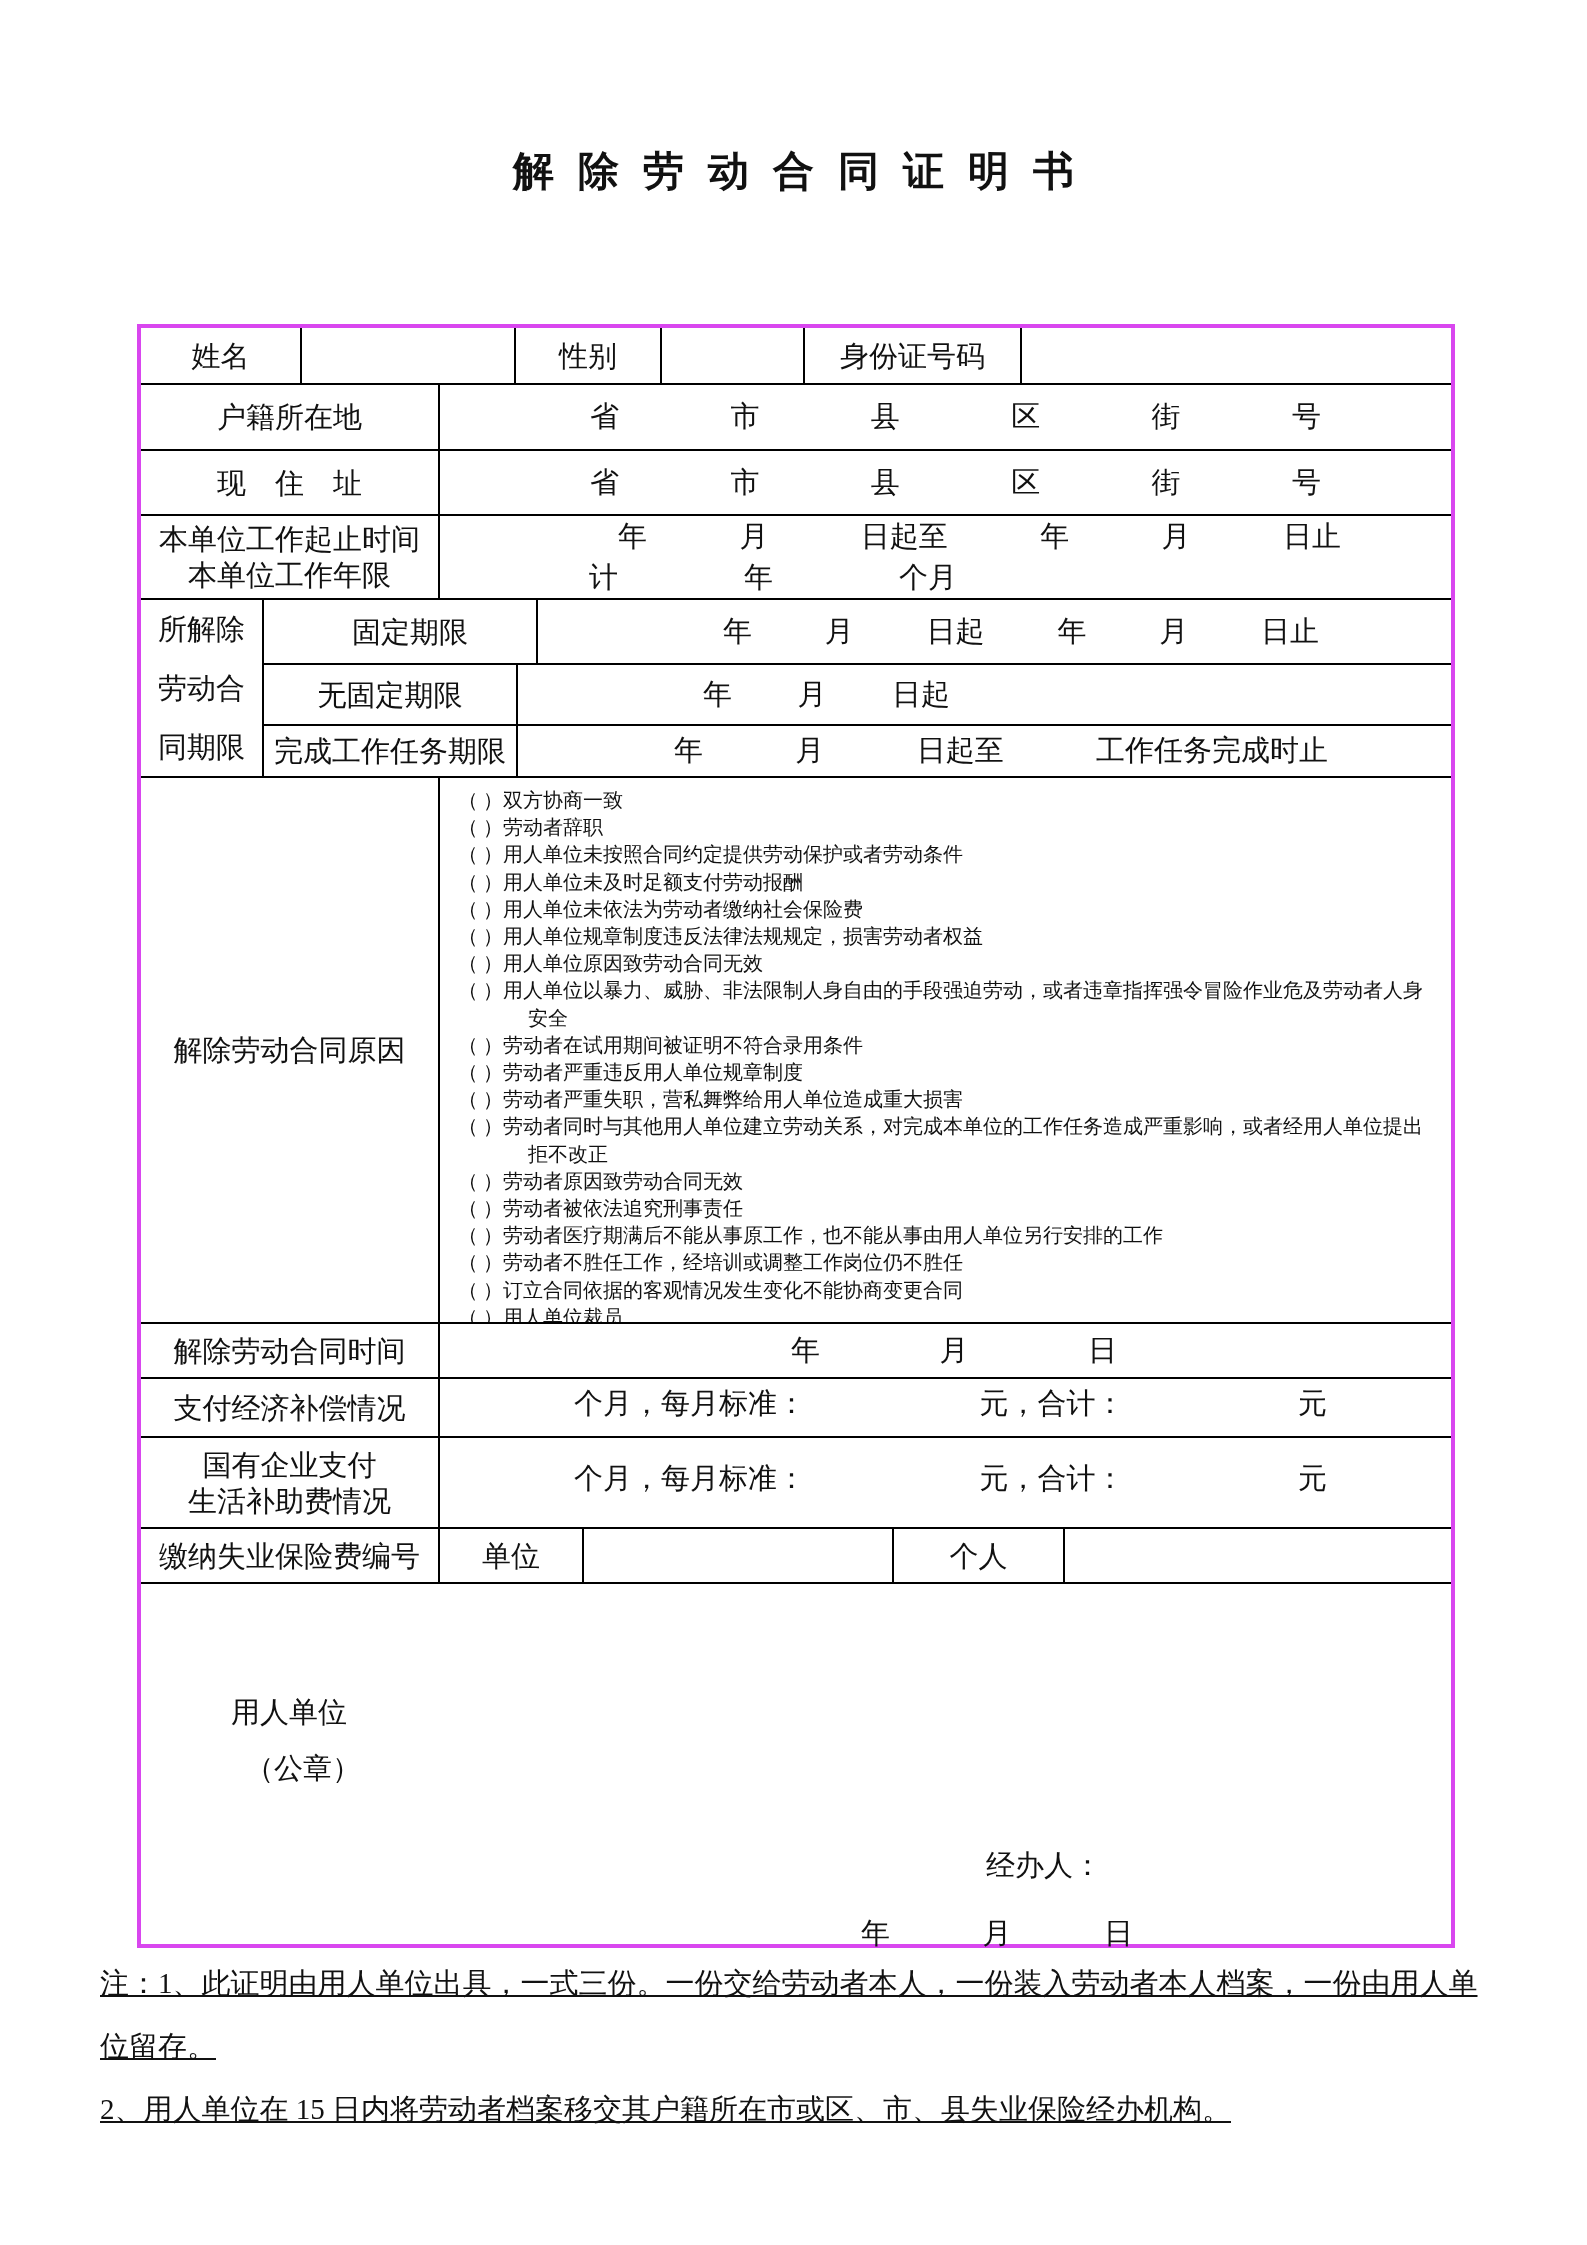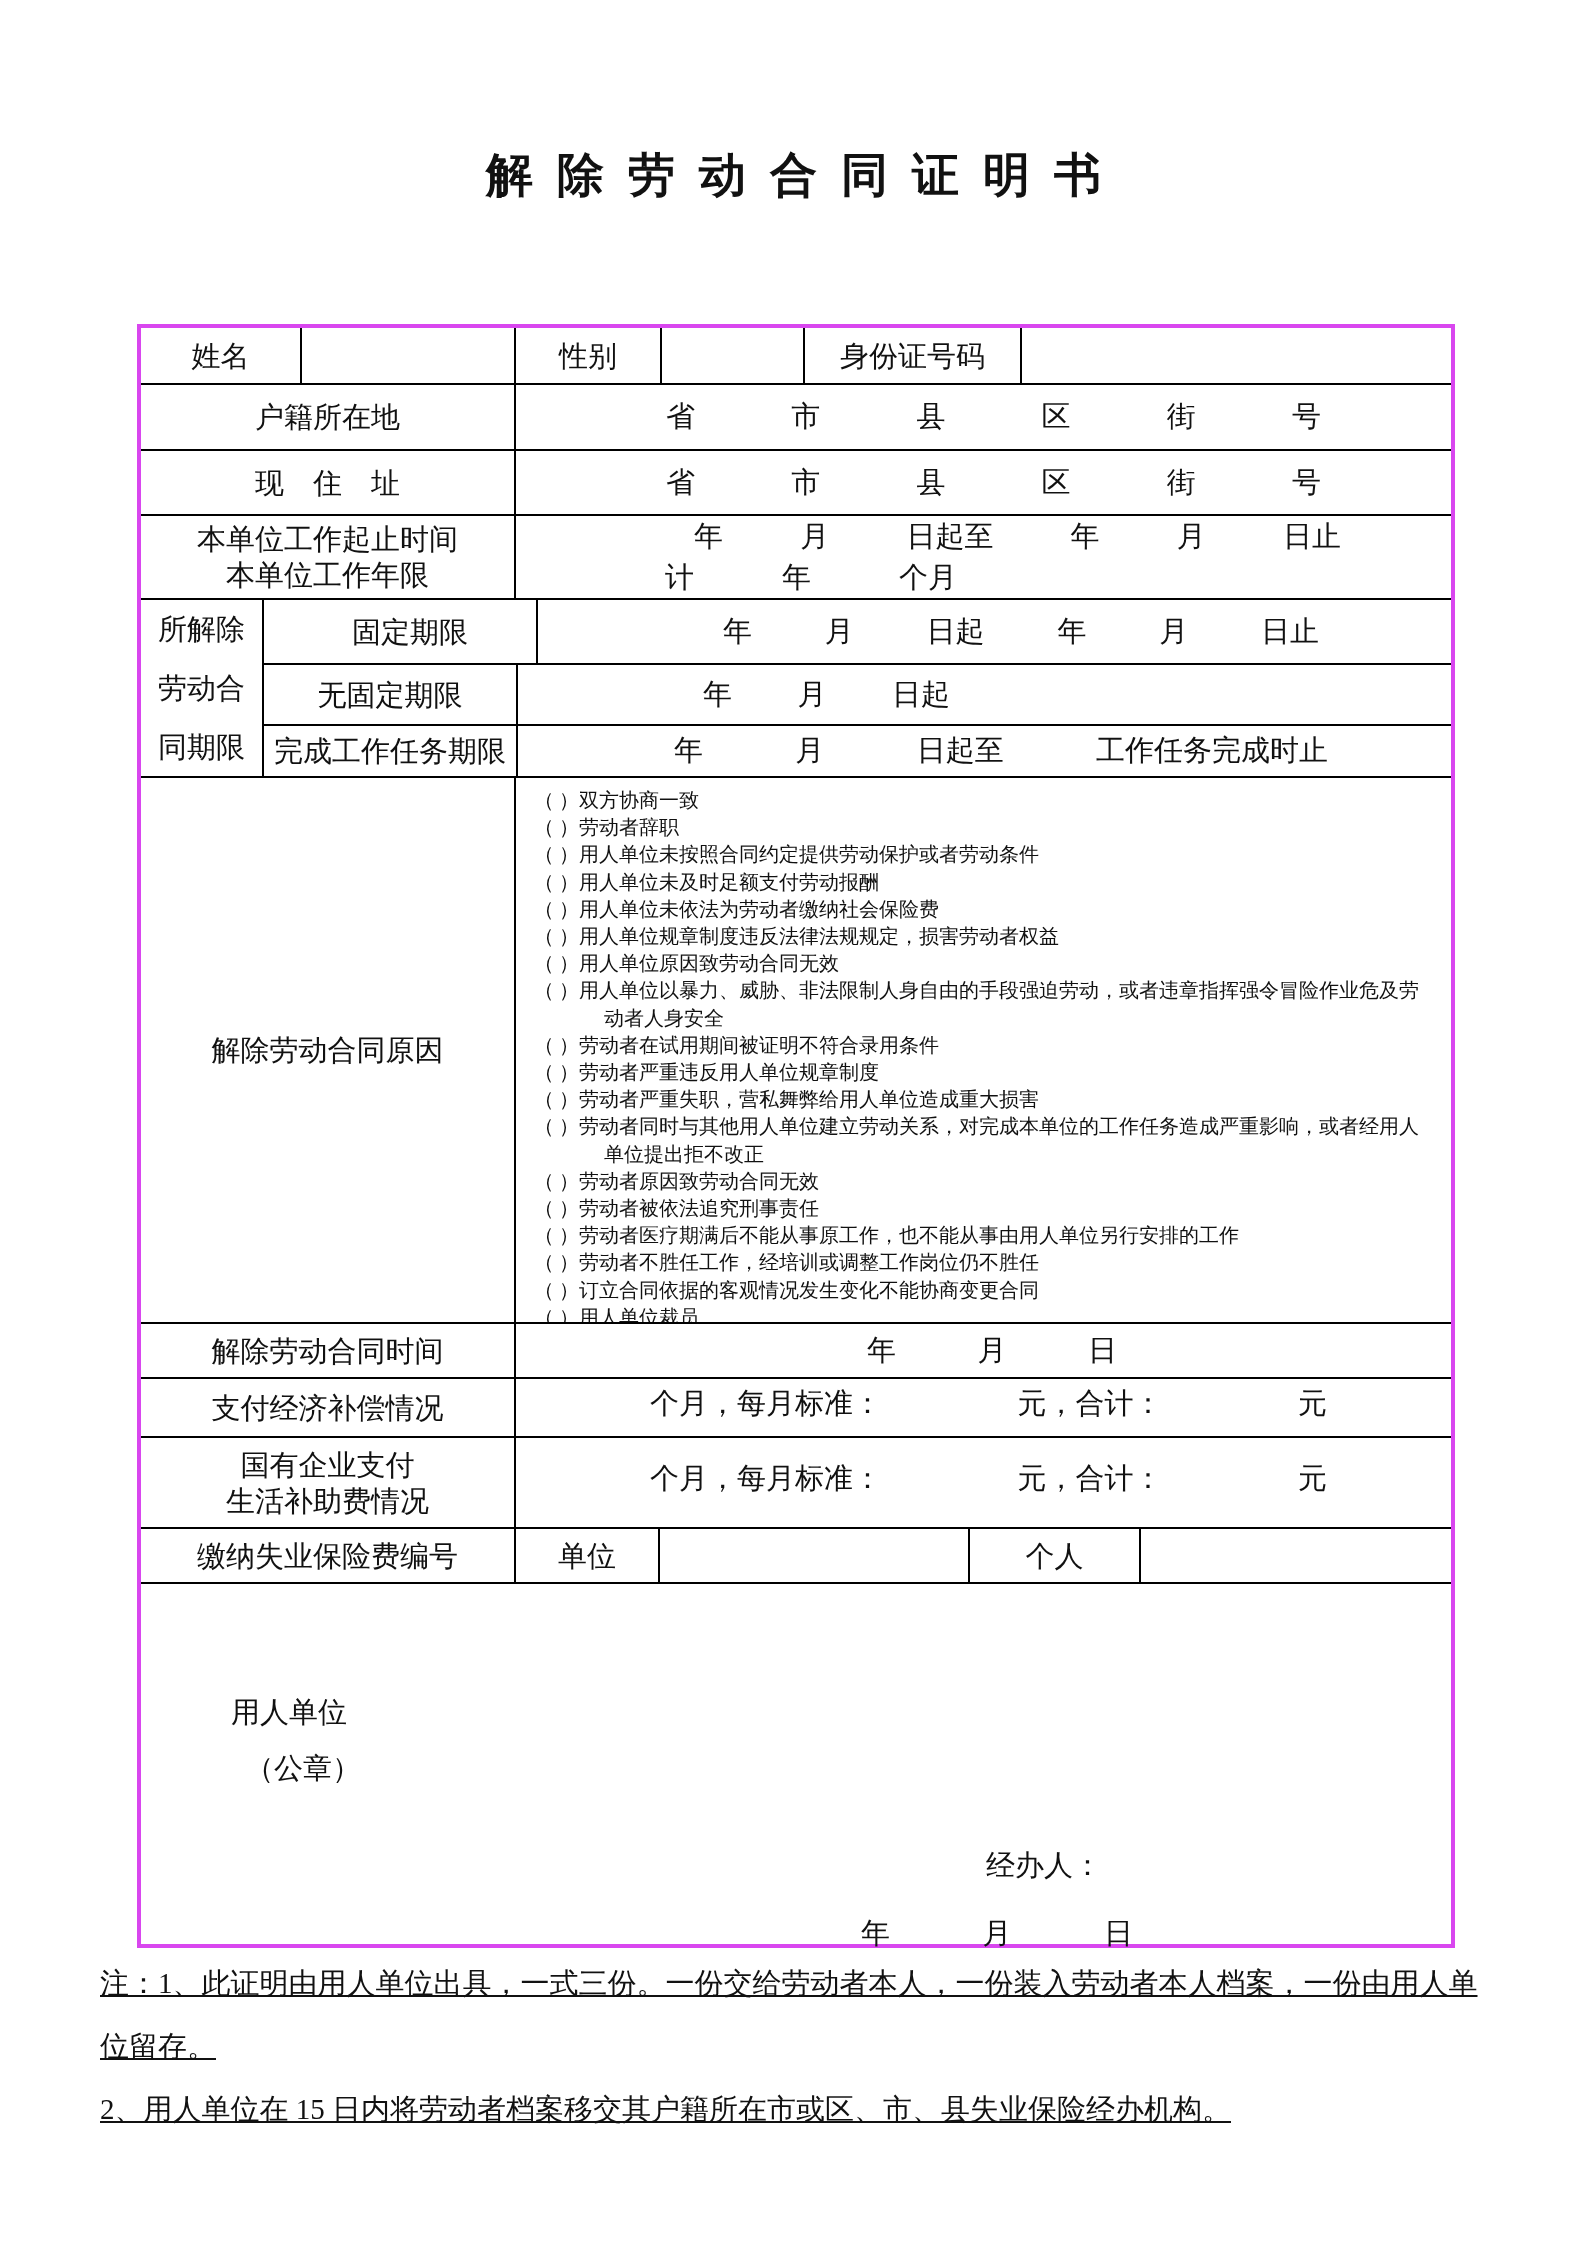--- a/index.html
+++ b/index.html
@@ -10,21 +10,21 @@
     background:#ffffff;
     color:#111111;
     font-family:"Liberation Serif","DejaVu Serif",serif;
     overflow:hidden;
   }
   .title{
     position:absolute;
     top:144px; left:0; width:100%;
     margin:0;
     text-align:center;
-    font-size:47px;
+    font-size:41px;
     font-weight:bold;
     letter-spacing:24px;
     text-indent:24px;
     white-space:nowrap;
   }
   .table{
     position:absolute;
     left:137px; top:324px;
     width:1318px; height:1624px;
     border:4px solid #d946ef;
@@ -49,21 +49,21 @@
   .r-termgroup{height:178px;}
   .r-reasons{height:546px;}
   .r-time{height:55px;}
   .r-comp{height:59px;}
   .r-subsidy{height:91px;}
   .r-insurance{height:55px;}
   .r-signature{height:465px;}
   
   .w159{width:159px;} .w214{width:214px;} .w146{width:146px;}
   .w143{width:143px;} .w217{width:217px;}
-  .wlabel{width:373px;}
+  .wlabel{width:297px;}
   .w144{width:144px;} .w310{width:310px;} .w171{width:171px;}
   .grow{flex:1;}
   
   .term-left{width:121px;display:flex;flex-direction:column;align-items:center;justify-content:center;line-height:59px;}
   .term-right{flex:1;border-left:2px solid #000;display:flex;flex-direction:column;box-sizing:border-box;}
   .term-row{display:flex;border-top:2px solid #000;box-sizing:border-box;}
   .term-row:first-child{border-top:none;}
   .term-row1{height:63px;margin-left:20px;} .term-row2{height:61px;} .term-row3{flex:1;}
   .term-mid{width:252px;border-left:none;}
   .term-content{flex:1;border-left:2px solid #000;}

